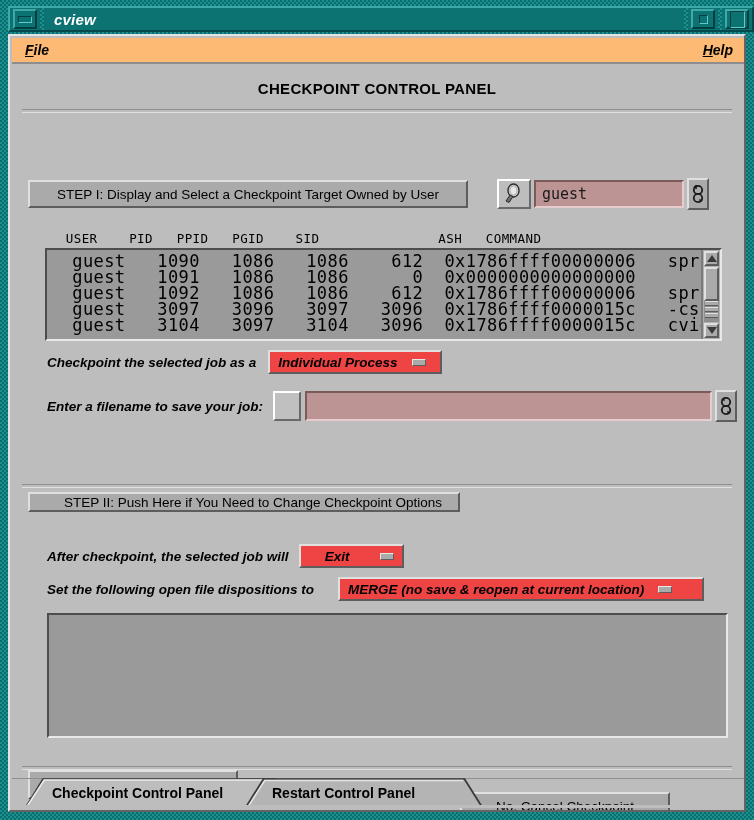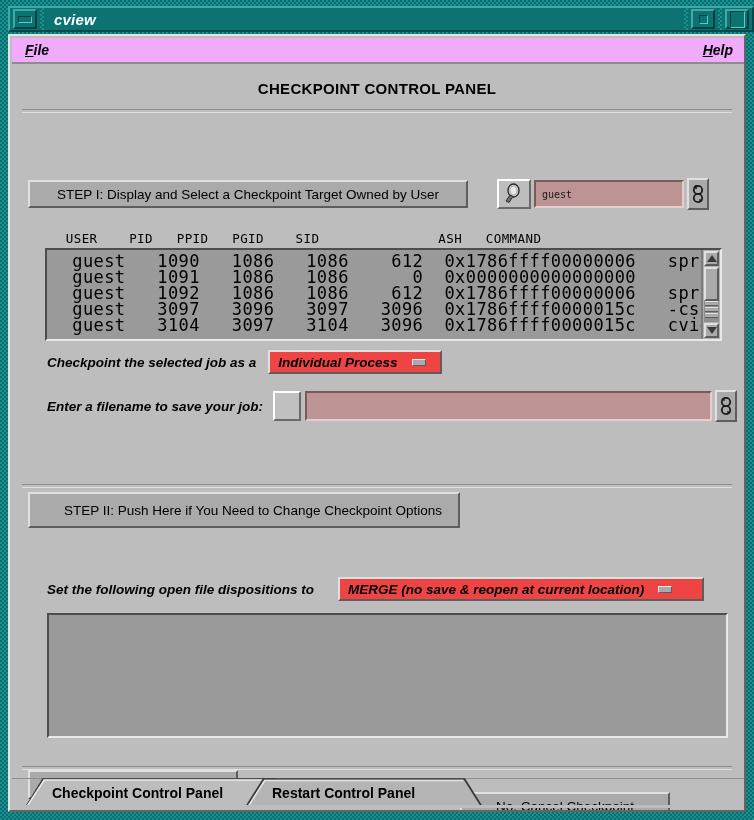--- a/index.html
+++ b/index.html
@@ -97,21 +97,21 @@
     border-bottom: 2px solid #646464;
     box-sizing: border-box;
     overflow: hidden;
   }
 
   
   .menubar {
     position: absolute;
     left: 2px; top: 2px;
     width: 734px; height: 26px;
-    background: #f0abfc;
+    background: #fdba74;
     border-bottom: 2px solid #8e8e8e;
     box-sizing: border-box;
     display: flex;
     align-items: center;
     justify-content: space-between;
     padding: 0 10px;
   }
   .menu-item {
     font-size: 14px;
     font-weight: bold;
@@ -194,21 +194,21 @@
     flex: none;
   }
   .textfield {
     background: #bd9494;
     border-top: 2px solid #7a5a5a;
     border-left: 2px solid #7a5a5a;
     border-right: 2px solid #e6cccc;
     border-bottom: 2px solid #e6cccc;
     box-sizing: border-box;
     font-family: "DejaVu Sans Mono", monospace;
-    font-size: 10px;
+    font-size: 15px;
     color: #1a1a1a;
     padding: 4px 6px;
     display: flex;
     align-items: center;
     height: 28px;
     cursor: text;
     overflow: hidden;
   }
   .spin-btn {
     width: 22px; height: 32px;
@@ -533,25 +533,32 @@
             <path d="M2.2 3.2 L5.6 1.2 L5.6 5.2 Z" fill="#1a1a1a"></path>
             <path d="M11.8 16.8 L8.4 18.8 L8.4 14.8 Z" fill="#1a1a1a"></path>
           </svg>
         </div>
       </div>
 
 
       <div class="etched-sep" style="position:absolute; left:0; top:404px; width:710px;"></div>
 
       <div style="position:absolute; left:16px; top:424px;">
-        <div class="btn" style="width:432px; height:36px;padding-left:26px;">
+        <div class="btn" style="width:432px; height:20px;padding-left:26px;">
           <span class="btn-inner">STEP II: Push Here if You Need to Change Checkpoint Options</span>
         </div>
       </div>
 
+      <div class="row" style="position:absolute; left:35px; top:476px;">
+        <div class="lbl">After checkpoint, the selected job will</div>
+        <div class="optmenu" style="margin-left:10px; width:105px;">
+          <span class="om-label" style="flex:1; text-align:center;">Exit</span>
+          <span class="om-arrow"></span>
+        </div>
+      </div>
 
       <div class="row" style="position:absolute; left:35px; top:509px;">
         <div class="lbl">Set the following open file dispositions to</div>
         <div class="optmenu" style="margin-left:24px; width:366px;">
           <span class="om-label">MERGE (no save &amp; reopen at current location)</span>
           <span class="om-arrow"></span>
         </div>
       </div>
 
       <div class="biglist"></div>

